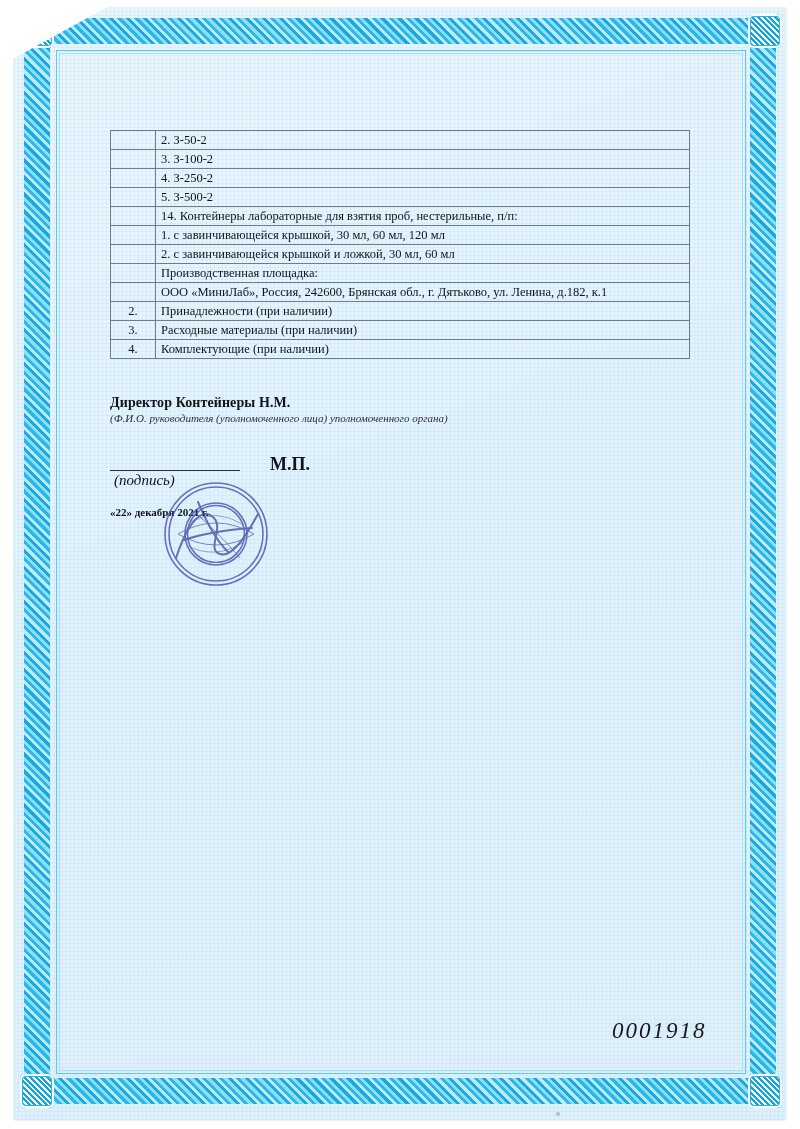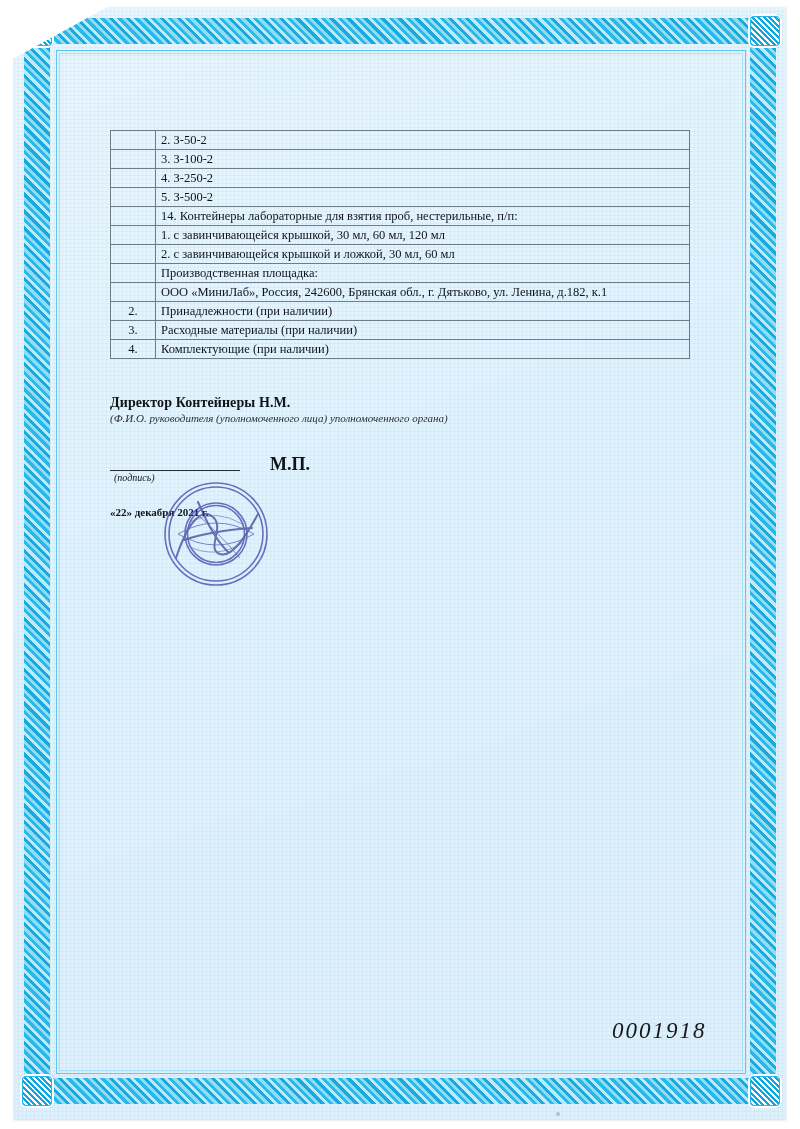--- a/index.html
+++ b/index.html
@@ -150,21 +150,21 @@
   }
   #sign-rule {
     position: absolute;
     left: 0; top: 20px;
     width: 130px;
     border-bottom: 1px solid #2b3138;
   }
   #sign-caption {
     position: absolute;
     left: 4px; top: 22px;
-    font-size: 10px;
+    font-size: 15px;
     font-style: italic;
   }
   #mp-label {
     position: absolute;
     left: 160px; top: 4px;
     font-size: 18px;
     font-weight: bold;
   }
   #date-line {
     margin-top: 22px;

